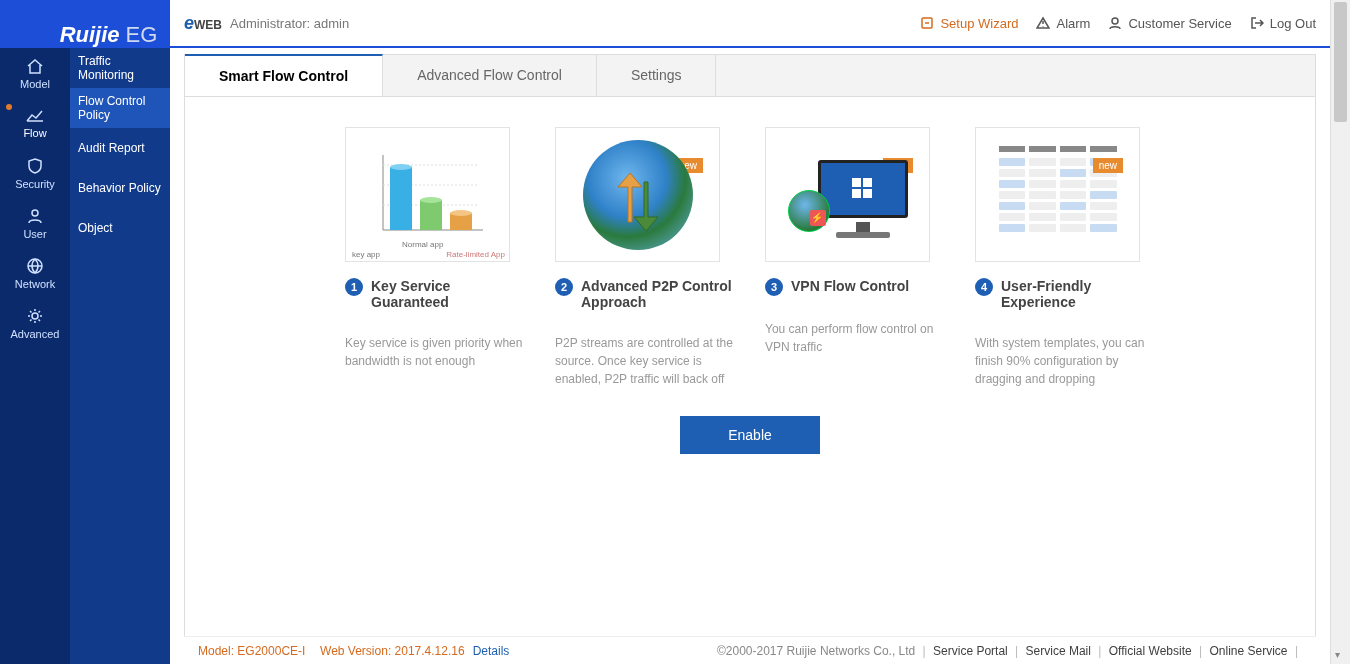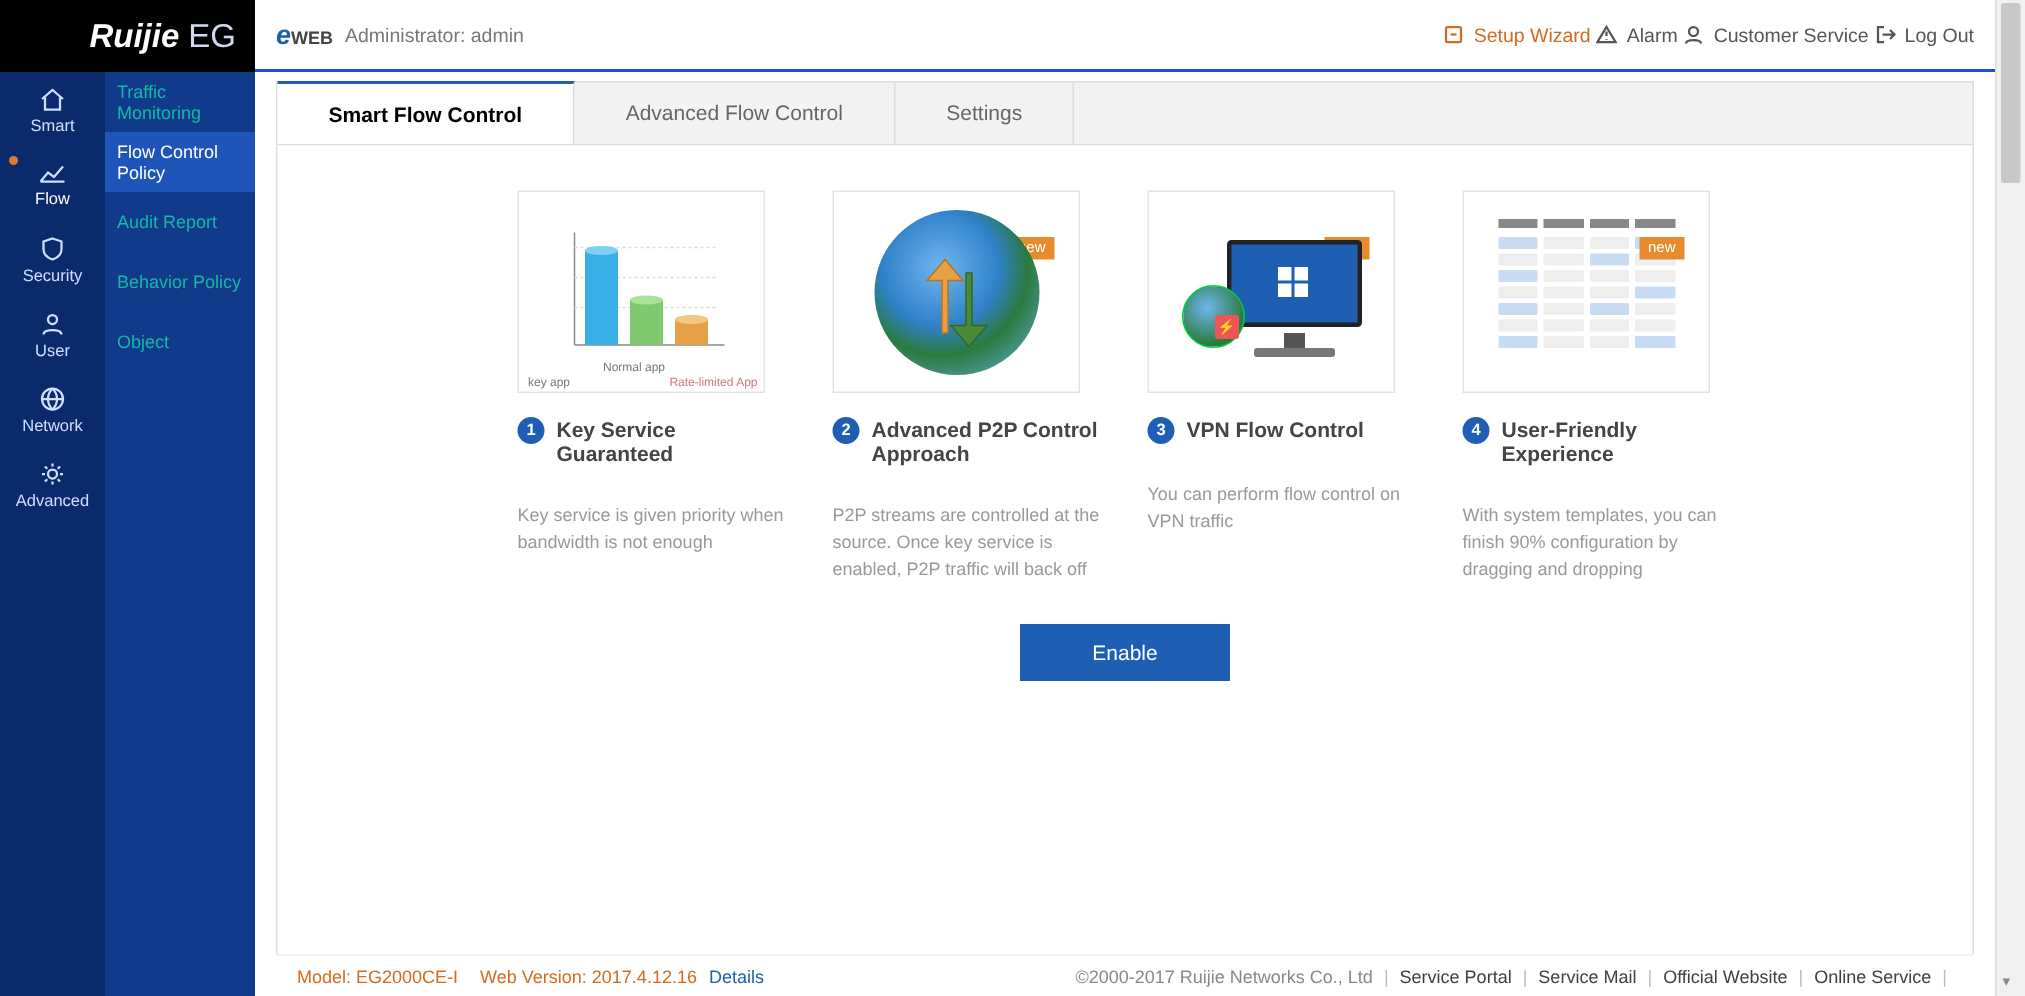--- a/index.html
+++ b/index.html
@@ -3,44 +3,44 @@
 <meta charset="utf-8">
 <style>
 * { margin: 0; padding: 0; box-sizing: border-box; }
 body { font-family: Arial, Helvetica, sans-serif; font-size: 13px; color: #333; background: #f5f5f5; width: 1350px; height: 664px; overflow: hidden; position: relative; }
 
 
 .frame { display: flex; width: 1330px; height: 664px; background: #fff; }
 
 
 .sidebar { width: 170px; background: #0b2a6b; color: #fff; display: flex; flex-direction: column; }
-.brand { height: 48px; display: flex; align-items: center; justify-content: center; background: #000000; padding-left: 47px; }
+.brand { height: 48px; display: flex; align-items: flex-end; justify-content: center; background: #1d4ed8; padding-left: 47px; }
 .brand-text { font-family: Arial, Helvetica, sans-serif; font-weight: bold; font-style: italic; font-size: 22px; color: #fff; }
 .brand-eg { font-family: Arial, Helvetica, sans-serif; font-weight: normal; font-size: 22px; color: #cfd9ef; margin-left: 6px; }
 .sidebar-body { display: flex; flex: 1; }
 .icon-rail { width: 70px; background: #0b2a6b; display: flex; flex-direction: column; align-items: center; }
 .subnav { width: 100px; background: #123a8a; display: flex; flex-direction: column; }
 
 .icon-item { width: 70px; height: 50px; display: flex; flex-direction: column; align-items: center; justify-content: center; color: #cfe0ff; cursor: pointer; position: relative; }
 .icon-item .lbl { font-size: 11px; margin-top: 3px; }
 .icon-item svg { stroke: #cfe0ff; fill: none; stroke-width: 1.5; }
 .icon-item.active { color: #fff; }
 .icon-item .dot { position: absolute; left: 6px; top: 6px; width: 6px; height: 6px; background: #e07a2d; border-radius: 50%; }
 
-.subnav-item { height: 40px; display: flex; align-items: center; padding-left: 8px; font-size: 12px; color: #14b8a6; cursor: pointer; }
+.subnav-item { height: 40px; display: flex; align-items: center; padding-left: 8px; font-size: 12px; color: #ffffff; cursor: pointer; }
 .subnav-item.active { background: #1f55b8; color: #fff; }
 
 
 .main { flex: 1; display: flex; flex-direction: column; min-width: 0; }
 .topbar { height: 48px; display: flex; align-items: center; justify-content: space-between; padding: 0 14px; border-bottom: 2px solid #1d4ed8; }
 .top-left { display: flex; align-items: center; gap: 8px; }
 .top-left .eweb { font-style: italic; font-weight: bold; color: #1b5fae; font-size: 18px; }
 .top-left .eweb small { font-style: normal; font-weight: bold; font-size: 12px; color: #444; }
 .top-left .admin { color: #777; font-size: 13px; }
-.top-right { display: flex; align-items: center; gap: 4px; }
+.top-right { display: flex; align-items: center; gap: 18px; }
 .top-link { display: flex; align-items: center; gap: 6px; color: #555; font-size: 13px; cursor: pointer; }
 .top-link.orange { color: #d46a1f; }
 .top-link svg { width: 14px; height: 14px; stroke: currentColor; fill: none; stroke-width: 1.5; }
 
 
 .tab-wrap { margin: 6px 14px 0 14px; border: 1px solid #ddd; background: #f3f3f3; }
 .tabs { display: flex; }
 .tab { padding: 12px 34px; font-size: 14px; color: #666; cursor: pointer; border-right: 1px solid #ddd; }
 .tab.active { background: #fff; color: #000000; font-weight: bold; border-top: 2px solid #1e5fb4; margin-top: -1px; }
 
@@ -96,21 +96,21 @@
     <div class="brand">
       <span class="brand-text">Ruijie</span>
       <span class="brand-eg">EG</span>
     </div>
     <div class="sidebar-body">
       <div class="icon-rail">
         <div class="icon-item">
           <svg width="20" height="18">
               <path d="M3 9 L10 3 L17 9 M5 8 V16 H15 V8"></path>
             </svg>
-          <span class="lbl">Smart</span>
+          <span class="lbl">Model</span>
         </div>
         <div class="icon-item active">
           <span class="dot"></span>
           <svg width="20" height="16">
               <path d="M2 13 L7 7 L11 10 L17 3 M2 13 H18"></path>
             </svg>
           <span class="lbl">Flow</span>
         </div>
         <div class="icon-item">
           <svg width="18" height="18">

